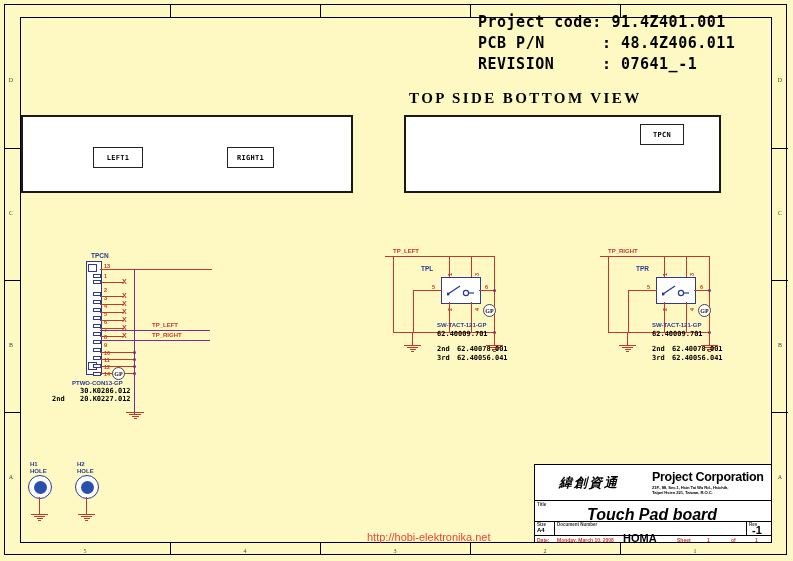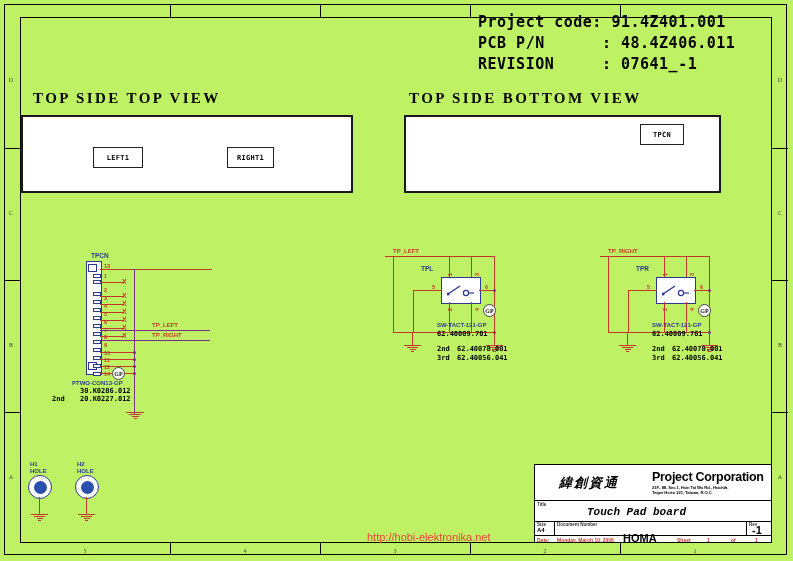--- a/index.html
+++ b/index.html
@@ -1,18 +1,18 @@
 <!DOCTYPE html>
 <html><head>
 <meta charset="utf-8">
 <style>
   html,body{margin:0;padding:0;background:#fff;}
   body{width:793px;height:561px;overflow:hidden;
        font-family:"Liberation Sans",sans-serif;}
-  #sheet{position:relative;width:793px;height:561px;background:#bef264;}
+  #sheet{position:relative;width:793px;height:561px;background:#fef9c3;}
 
   
   .frame-outer{position:absolute;left:4px;top:4px;width:783px;height:551px;
                border:1px solid #000;box-sizing:border-box;}
   .frame-inner{position:absolute;left:20px;top:17px;width:752px;height:526px;
                border:1px solid #000;box-sizing:border-box;}
   .zone-lbl{position:absolute;font-family:"Liberation Serif",serif;
             font-size:6px;color:#444;text-align:center;width:10px;}
   .zone-tick{position:absolute;background:#000;}
 
@@ -87,21 +87,21 @@
       border:1px solid #000;box-sizing:border-box;background:#fff;}
   .tb-cell{position:absolute;box-sizing:border-box;}
   .tb-k{font-size:4.5px;font-weight:bold;color:#333;
         font-family:"Liberation Sans",sans-serif;}
   .cjk{font-family:"DejaVu Serif",serif;font-size:13px;font-weight:bold;
        font-style:italic;color:#000;letter-spacing:2px;}
   .wistron{font-family:"Liberation Sans",sans-serif;font-size:12.5px;
            font-weight:bold;color:#000;letter-spacing:-.3px;}
   .addr{font-family:"Liberation Sans",sans-serif;font-size:4.2px;
         font-weight:bold;color:#000;line-height:5.4px;letter-spacing:-.1px;}
-  .tb-title{font-family:Liberation Mono, monospace;font-size:11px;
+  .tb-title{font-family:Liberation Sans, sans-serif;font-size:16px;
             font-weight:bold;font-style:italic;color:#000;}
   .tb-doc{font-family:"Liberation Sans",sans-serif;font-size:11px;
           font-weight:bold;color:#000;}
   .tb-rev{font-family:"Liberation Sans",sans-serif;font-size:11px;
           font-weight:bold;color:#000;}
   .tb-size{font-family:"Liberation Sans",sans-serif;font-size:6px;
            font-weight:bold;color:#000;}
   .tb-date{font-family:"Liberation Sans",sans-serif;font-size:5px;
            font-weight:bold;color:#c0392b;white-space:nowrap;}
   .tb-sheet{font-family:"Liberation Sans",sans-serif;font-size:5px;
@@ -144,21 +144,20 @@
   <div class="zone-lbl" style="left:80px;top:548px;">5</div>
   <div class="zone-lbl" style="left:240px;top:548px;">4</div>
   <div class="zone-lbl" style="left:390px;top:548px;">3</div>
   <div class="zone-lbl" style="left:540px;top:548px;">2</div>
   <div class="zone-lbl" style="left:690px;top:548px;">1</div>
 
   <div class="hdr"><span>Project code:</span> <span>91.4Z401.001</span>
 <span>PCB P/N</span>      <span>:</span> <span>48.4Z406.011</span>
 <span>REVISION</span>     <span>:</span> <span>07641_-1</span></div>
 
-  <div class="view-title" style="left:33px;top:90px;">TOP SIDE TOP VIEW</div>
   <div class="view-box" style="left:21px;top:115px;width:328px;height:74px;">
     <div class="pad" style="left:70px;top:30px;width:48px;height:19px;">LEFT1</div>
     <div class="pad" style="left:204px;top:30px;width:45px;height:19px;">RIGHT1</div>
   </div>
 
   <div class="view-title" style="left:409px;top:90px;">TOP SIDE BOTTOM VIEW</div>
   <div class="view-box" style="left:404px;top:115px;width:313px;height:74px;">
     <div class="pad" style="left:234px;top:7px;width:42px;height:19px;">TPCN</div>
   </div>
 

